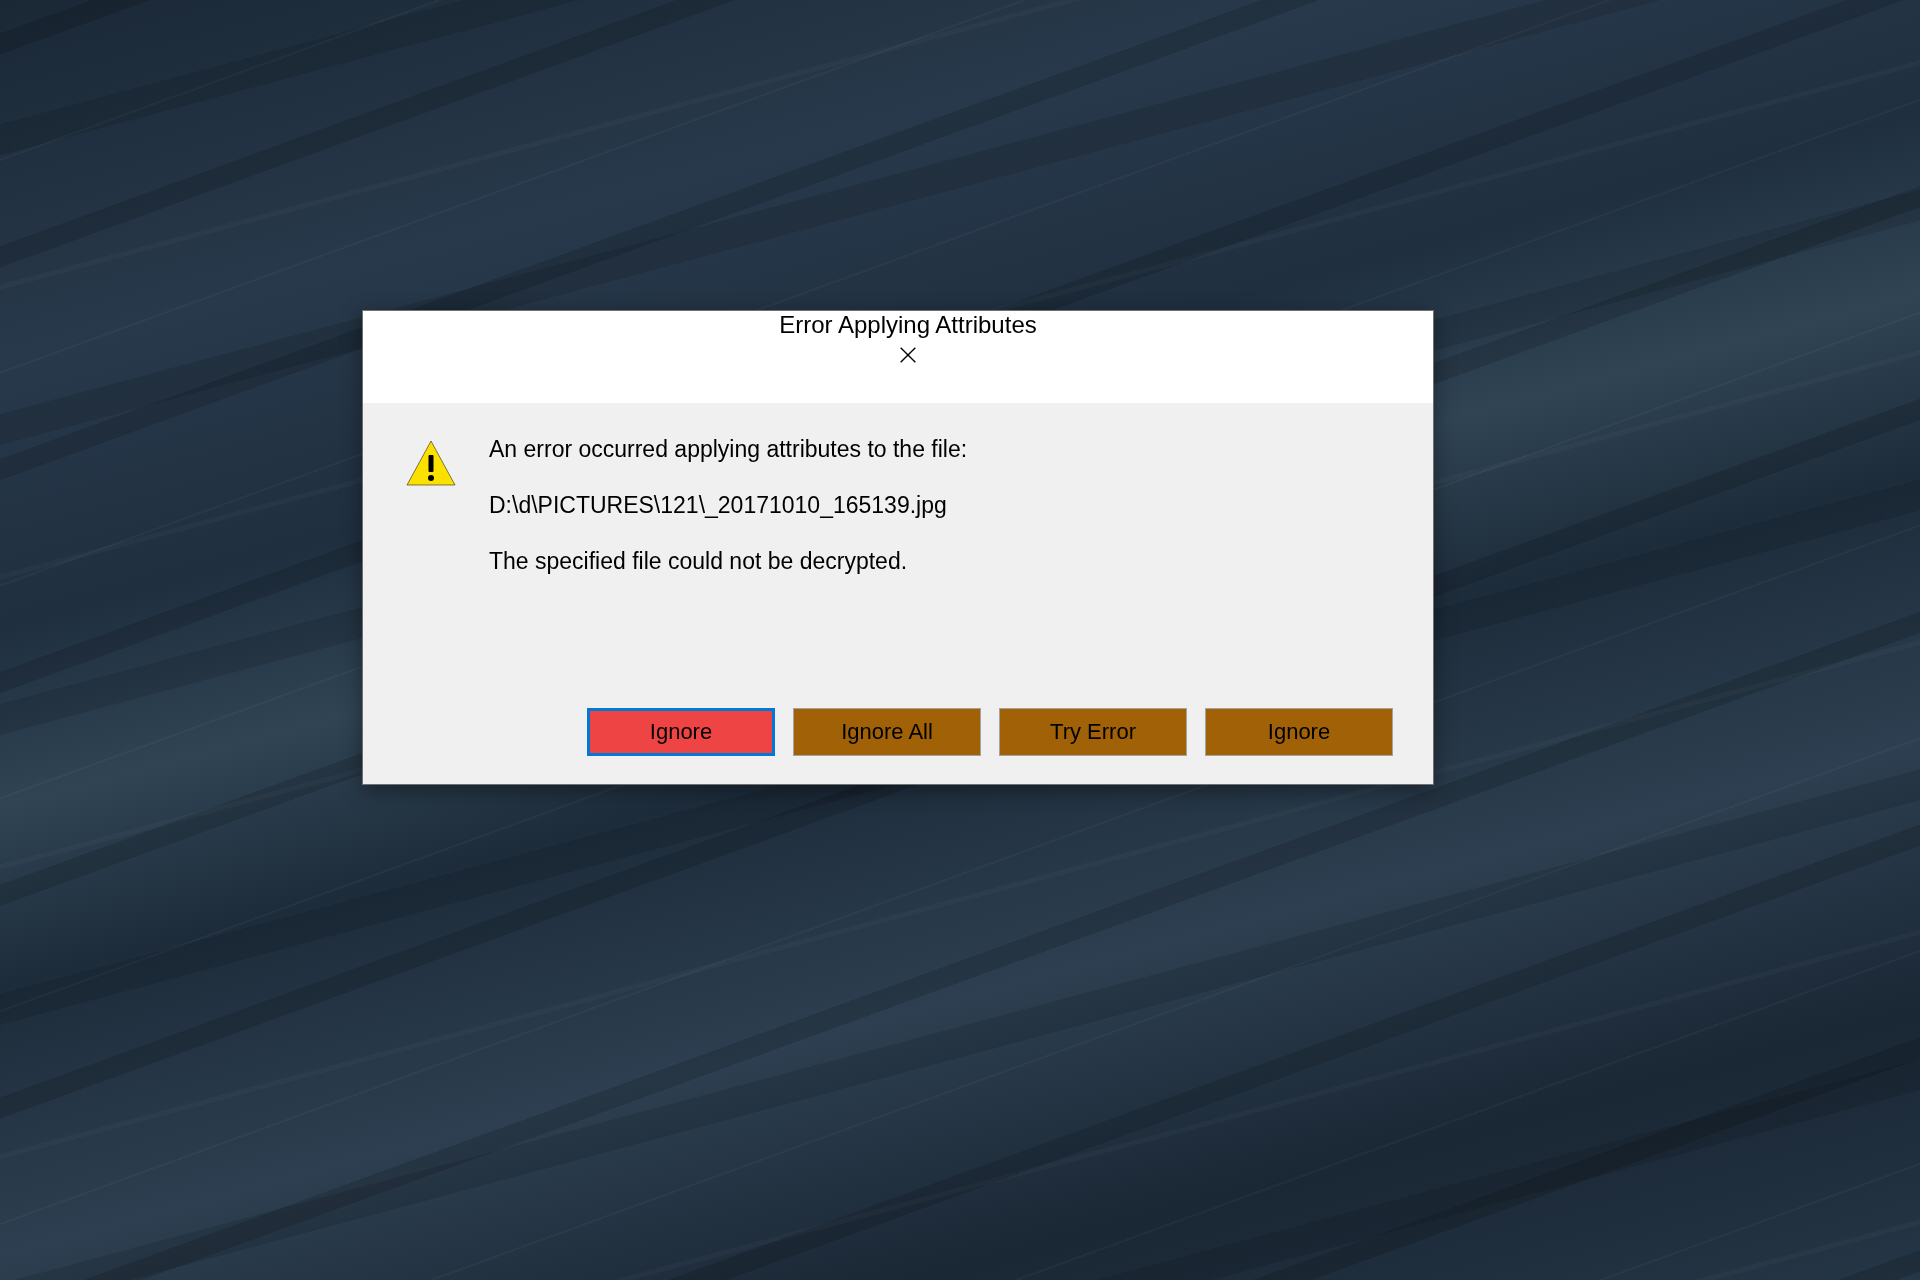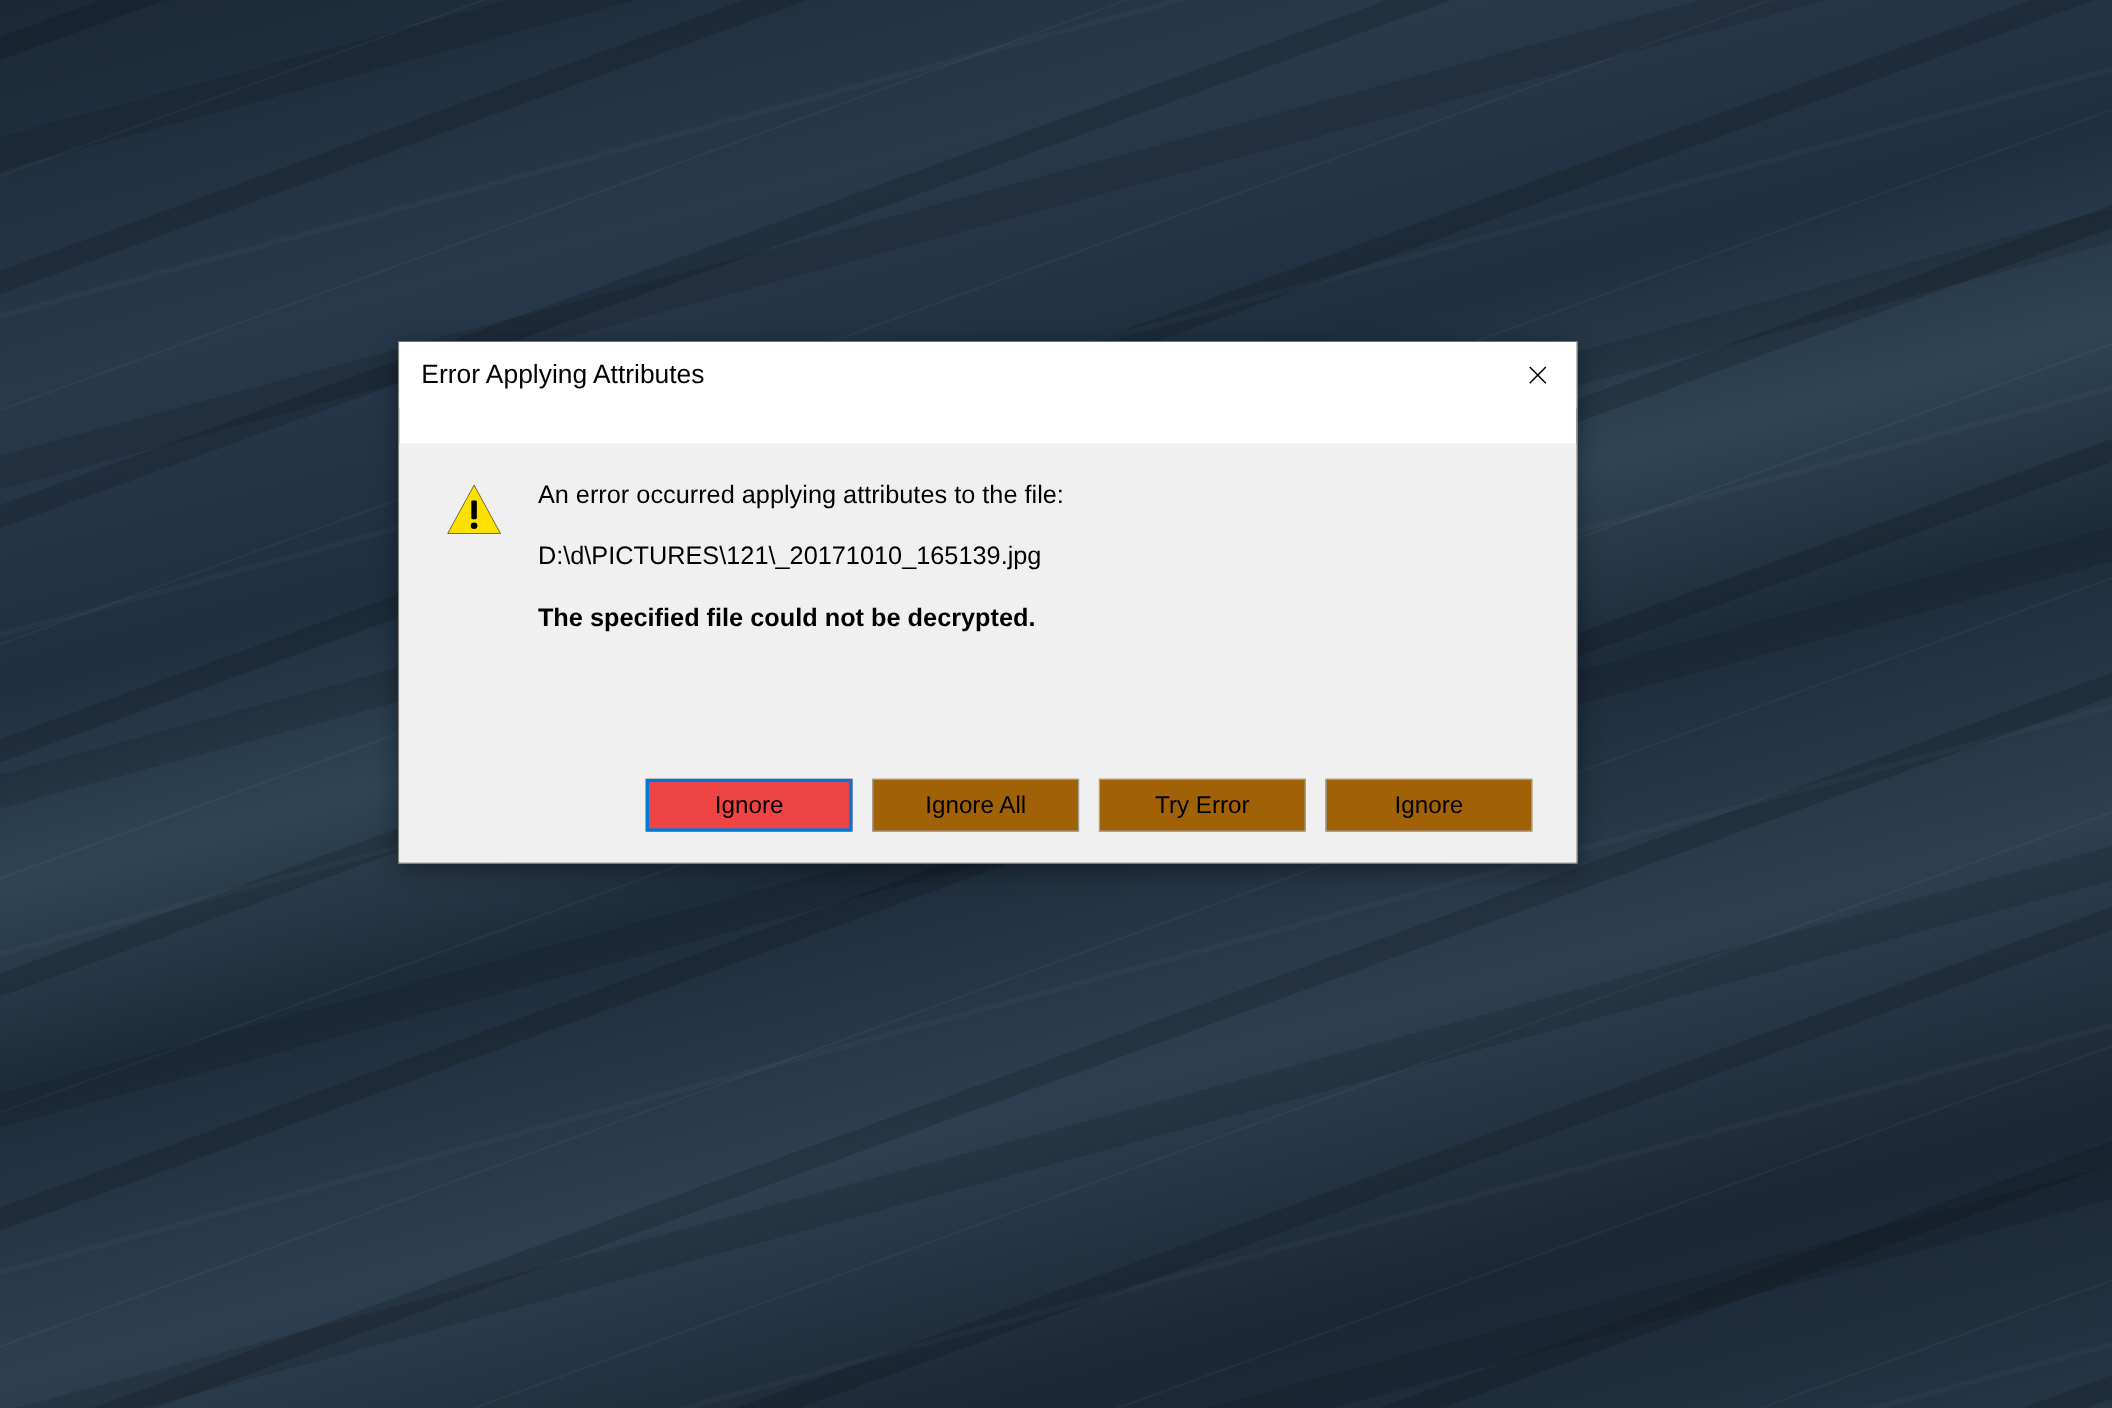--- a/index.html
+++ b/index.html
@@ -80,20 +80,21 @@
     }
     
     .titlebar {
       display: flex;
       align-items: center;
       justify-content: space-between;
       background: #ffffff;
       height: 60px;
       padding-left: 20px;
       padding-right: 0;
+      flex-direction: column;
     }
     
     .title-text {
       font-size: 24px;
       color: #000000;
       font-weight: 400;
     }
     
     .close-button {
       width: 70px;
@@ -134,21 +135,20 @@
       font-size: 23px;
       line-height: 1.4;
     }
     
     .message-text p {
       margin-bottom: 24px;
     }
     
     .message-text p:last-child {
       margin-bottom: 0;
-      font-weight: bold;
     }
     
     .button-row {
       background: #f0f0f0;
       padding: 100px 40px 28px 40px;
       display: flex;
       justify-content: flex-end;
       gap: 18px;
     }
     

